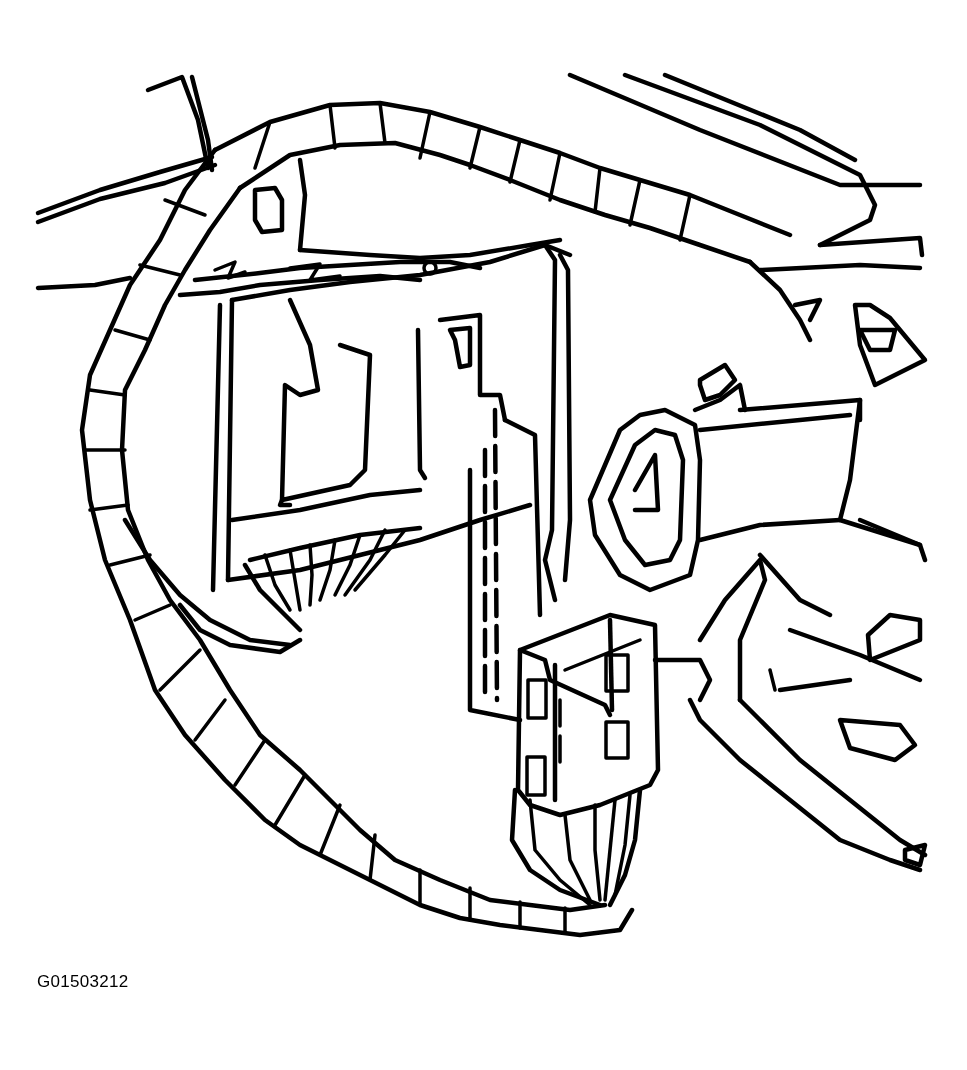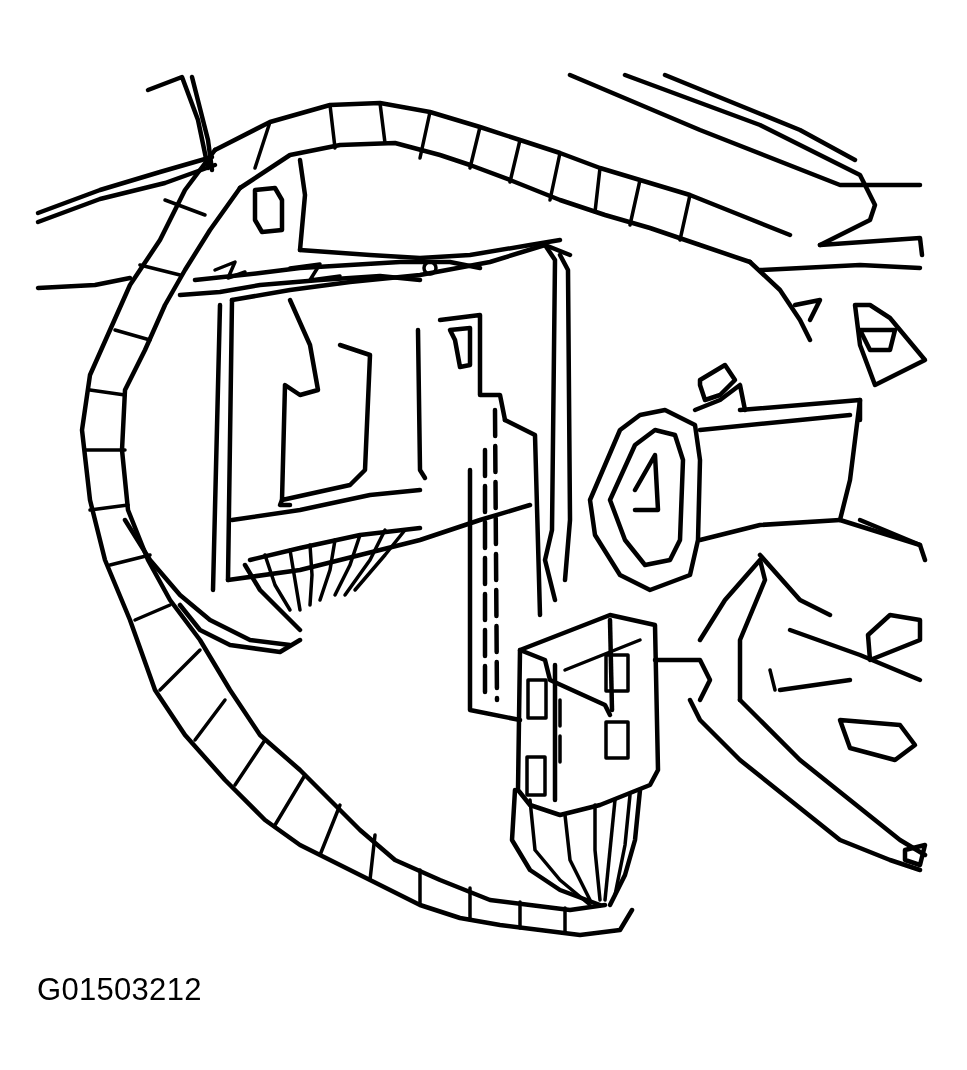--- a/index.html
+++ b/index.html
@@ -5,21 +5,21 @@
     html, body { margin: 0; padding: 0; background: #ffffff; }
     body { width: 967px; height: 1070px; position: relative; overflow: hidden; }
     #diagram { position: absolute; left: 0; top: 0; width: 967px; height: 1070px; }
     #diagram path, #diagram line, #diagram polyline, #diagram polygon, #diagram rect {
       fill: none; stroke: #000000; stroke-width: 4.5; stroke-linecap: round; stroke-linejoin: round;
     }
     #diagram .thin { stroke-width: 3.5; }
     #diagram .dash { stroke-dasharray: 26 10; }
     .figure-id {
       position: absolute; left: 37px; top: 972px;
-      font-family: "Liberation Sans", sans-serif; font-size: 31px; color: #000000;
+      font-family: "Liberation Sans", sans-serif; font-size: 17px; color: #000000;
       letter-spacing: 0.3px;
     }
   </style>
 </head>
 <body>
 
 <svg id="diagram" viewBox="0 0 967 1070" xmlns="http://www.w3.org/2000/svg">
 
   <g>
     <path d="M148 90 L182 77 L198 120 L208 168"></path>

